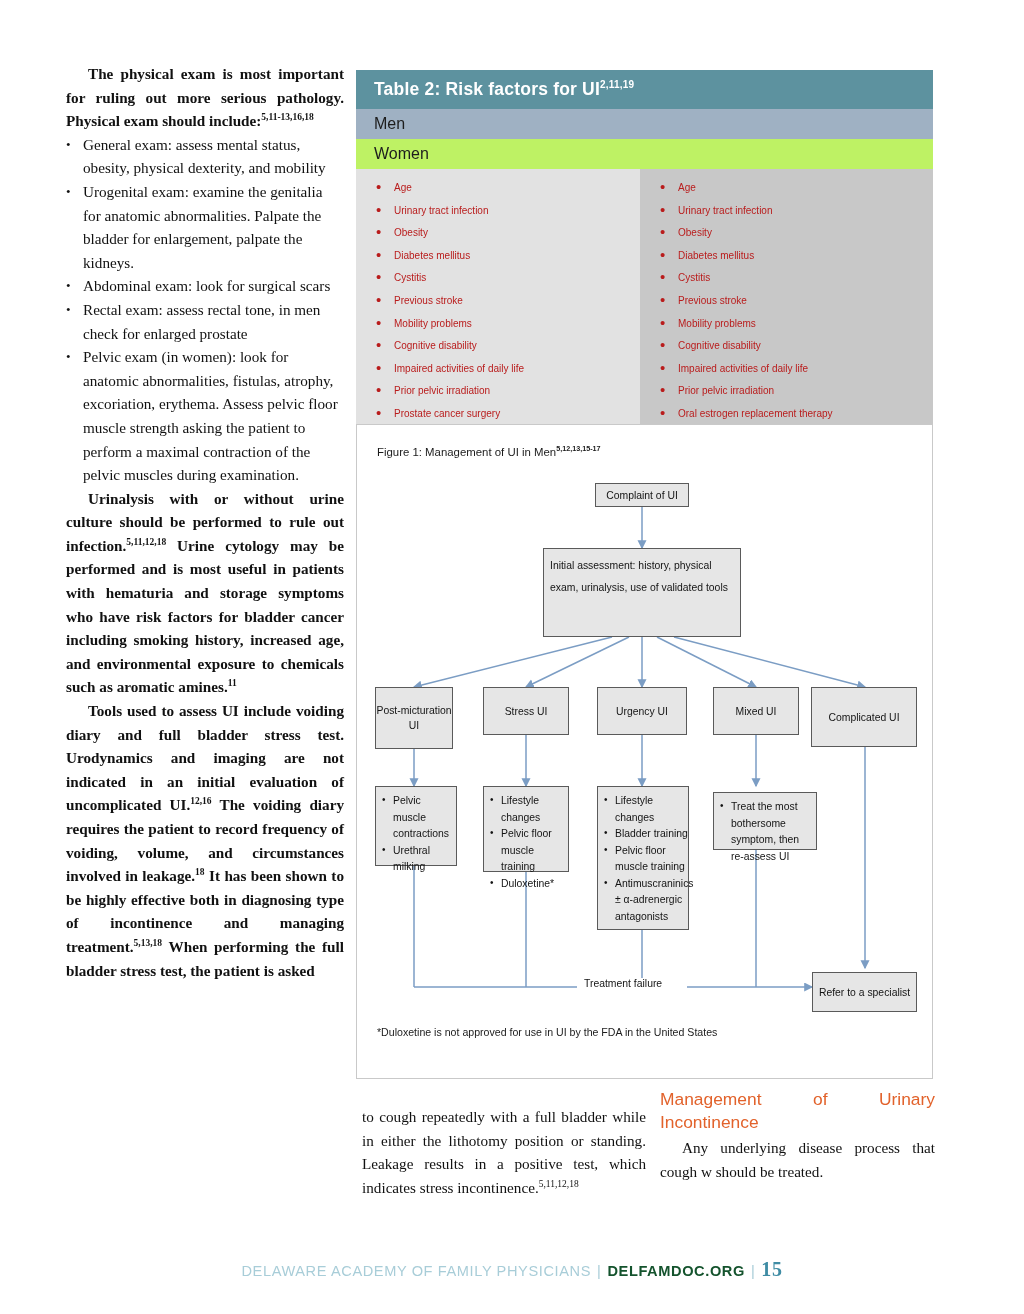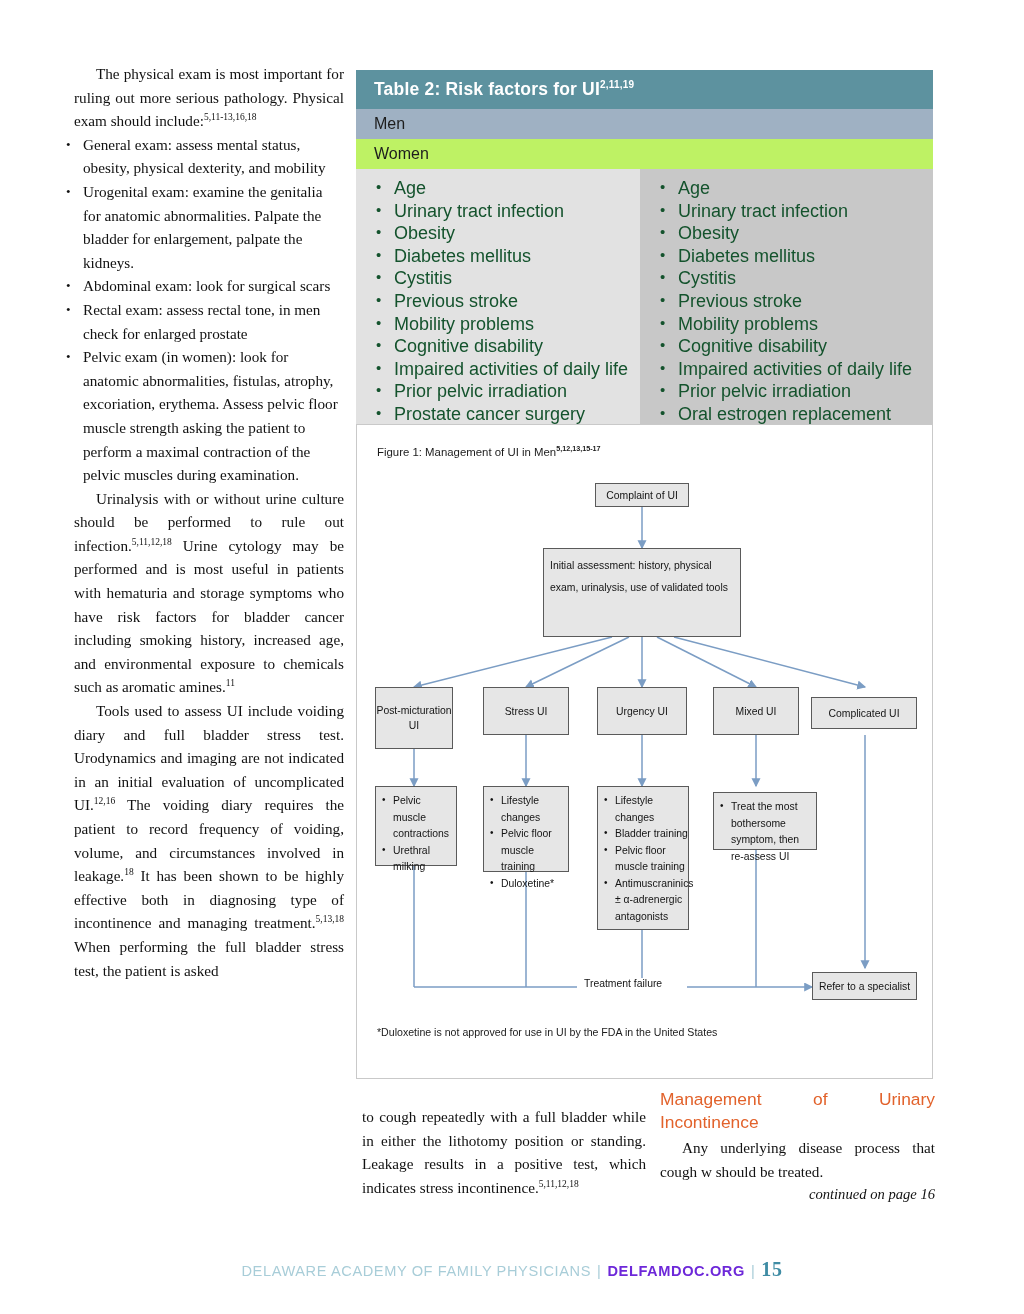--- a/index.html
+++ b/index.html
@@ -14,21 +14,21 @@
   .page{position:absolute;inset:0;}
 
   
   .col-left{
     position:absolute;left:62px;top:62px;width:282px;
     font-family:"Liberation Serif", serif;
     font-size:15.2px;line-height:23.6px;
     text-align:justify;
     color:#111;
   }
-  .col-left p{margin:0 0 0 12px;text-indent:22px;}
+  .col-left p{margin:0 0 0 4px;text-indent:22px;font-weight:bold;}
   ul.exam-list{list-style:none;margin:0;padding:0;}
   ul.exam-list li{
     position:relative;padding-left:21px;margin:0;
     text-align:left;line-height:23.6px;
   }
   ul.exam-list li::before{
     content:"\2022";position:absolute;left:4px;top:0;font-size:13px;
   }
   sup{font-size:9.5px;vertical-align:super;line-height:0;}
 
@@ -58,21 +58,21 @@
     padding:8px 6px 16px 6px;
   }
   .t2-body .c2{
     flex:1;box-sizing:border-box;background:#c8c8c8;
     padding:8px 6px 16px 6px;
   }
   ul.risk{list-style:none;margin:0;padding:0;}
   ul.risk li{
     position:relative;padding-left:32px;
     font-family:"Liberation Sans", sans-serif;
-    font-size:18px;line-height:22.6px;color:#14532d;
+    font-size:10px;line-height:22.6px;color:#b91c1c;
   }
   ul.risk li::before{
     content:"\2022";position:absolute;left:14px;top:-1px;font-size:15px;
   }
 
   
   .figure1{
     position:absolute;left:356px;top:424px;width:577px;height:655px;
     border:1px solid #c9c9c9;background:#fff;box-sizing:border-box;
   }
@@ -130,21 +130,21 @@
 
   
   .footer{
     position:absolute;left:0;right:0;top:1258px;
     text-align:center;
     font-family:"Liberation Sans", sans-serif;
     font-size:14.6px;letter-spacing:.6px;
   }
   .footer .f1{color:#a8cdd8;}
   .footer .sep{color:#a8cdd8;margin:0 6px;}
-  .footer .f2{color:#6d28d9;font-weight:bold;margin-top:24px;}
+  .footer .f2{color:#14532d;font-weight:bold;margin-top:24px;}
   .footer .pg{color:#3f8ca4;font-weight:bold;font-size:20px;
     font-family:"Liberation Serif", serif;}
 </style>
 </head>
 <body>
 
 <div class="page">
 
   <div class="col-left">
     <p><span>The physical exam is most important for ruling out more serious pathology. Physical exam should include:</span><sup>5,11-13,16,18</sup></p>
@@ -240,21 +240,21 @@
     </svg>
 
     <div class="fbox" style="left:238px;top:58px;width:94px;height:24px;">Complaint of UI</div>
 
     <div class="fbox lst" style="left:186px;top:123px;width:198px;height:89px;line-height:22px;">Initial assessment: history, physical exam, urinalysis, use of validated tools</div>
 
     <div class="fbox" style="left:18px;top:262px;width:78px;height:62px;">Post-micturation UI</div>
     <div class="fbox" style="left:126px;top:262px;width:86px;height:48px;">Stress UI</div>
     <div class="fbox" style="left:240px;top:262px;width:90px;height:48px;">Urgency UI</div>
     <div class="fbox" style="left:356px;top:262px;width:86px;height:48px;">Mixed UI</div>
-    <div class="fbox" style="left:454px;top:272px;width:106px;height:32px;">Complicated UI</div>
+    <div class="fbox" style="left:454px;top:262px;width:106px;height:60px;">Complicated UI</div>
 
     <div class="fbox lst" style="left:18px;top:361px;width:82px;height:80px;">
       <ul>
         <li>Pelvic muscle contractions</li>
         <li>Urethral milking</li>
       </ul>
     </div>
 
     <div class="fbox lst" style="left:126px;top:361px;width:86px;height:86px;">
       <ul>
@@ -274,32 +274,31 @@
     </div>
 
     <div class="fbox lst" style="left:356px;top:361px;width:104px;height:58px;margin-top:6px;">
       <ul>
         <li>Treat the most bothersome symptom, then re-assess UI</li>
       </ul>
     </div>
 
     <div class="flabel" style="left:222px;top:553px;">Treatment failure</div>
 
-    <div class="fbox" style="left:455px;top:547px;width:105px;height:28px;">Refer to a specialist</div>
+    <div class="fbox" style="left:455px;top:547px;width:105px;height:40px;">Refer to a specialist</div>
 
     <div class="fig-footnote">*Duloxetine is not approved for use in UI by the FDA in the United States</div>
   </div>
 
   <div class="col-mid-bottom">
     <p><span>to cough repeatedly with a full bladder while in either the lithotomy position or standing.  Leakage results in a positive test, which indicates stress incontinence.</span><sup>5,11,12,18</sup></p>
   </div>
 
   <div class="col-right-bottom">
     <h2 class="sec-head">Management of Urinary Incontinence</h2>
     <p style="text-indent:22px;margin:0;">Any underlying disease process that cough w should be treated.</p>
-    <p class="cont">continued on page 16</p>
   </div>
 
   <div class="footer">
     <span class="f1">DELAWARE ACADEMY OF FAMILY PHYSICIANS</span><span class="sep">|</span><span class="f2">DELFAMDOC.ORG</span><span class="sep">|</span><span class="pg">15</span>
   </div>
 
 </div>
 
 </body></html>

